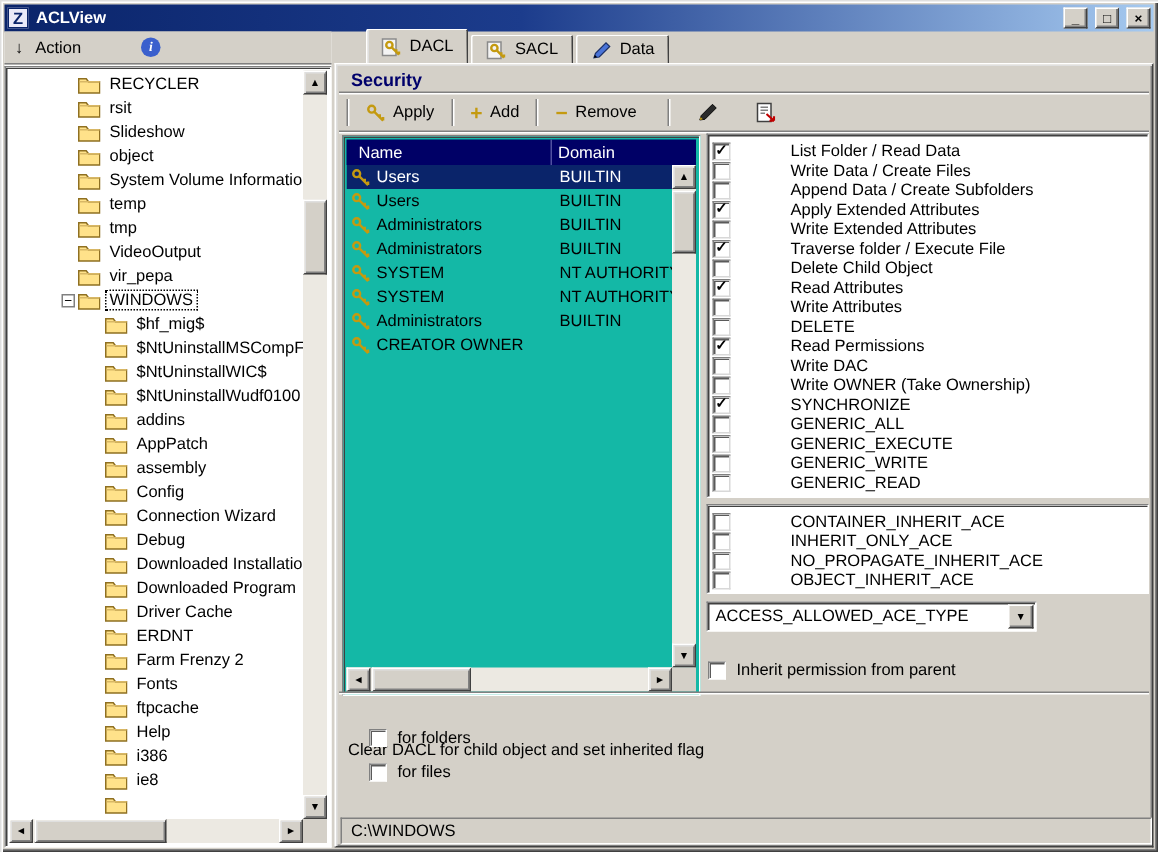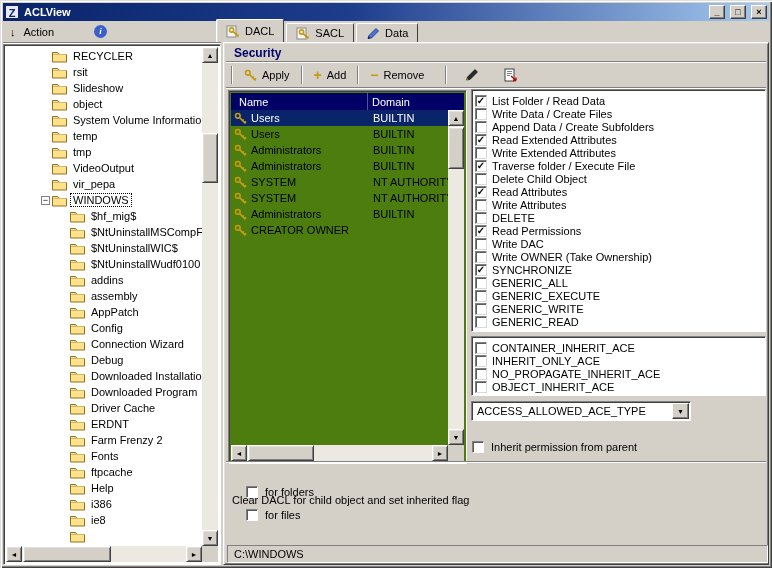--- a/index.html
+++ b/index.html
@@ -42,33 +42,33 @@
   .sb-btn.lft{left:0;top:0;} .sb-btn.rgt{right:0;top:0;}
   .thumb{position:absolute;background:#d4d0c8;border:1px solid;border-color:#fff #404040 #404040 #fff;
     box-shadow:inset 1px 1px 0 #dfdfdf,inset -1px -1px 0 #808080;}
   .corner{position:absolute;width:16px;height:16px;background:#d4d0c8;}
   .tree .sb-v{top:2px;right:2px;bottom:18px;width:16px;}
   .tree .sb-h{left:2px;bottom:2px;right:18px;height:16px;}
   .tree .corner{right:2px;bottom:2px;}
   
   .page{position:absolute;left:223px;top:42px;width:546px;height:523px;background:#d4d0c8;
     border:1px solid;border-color:#fff #404040 #404040 #fff;box-shadow:inset 1px 1px 0 #dfdfdf,inset -1px -1px 0 #808080;}
-  .tabs{position:absolute;left:216px;top:19px;height:23px;display:flex;align-items:flex-end;gap:2px;z-index:5;}
+  .tabs{position:absolute;left:244px;top:19px;height:23px;display:flex;align-items:flex-end;gap:2px;z-index:5;}
   .tab{display:flex;align-items:center;gap:5px;padding:0 9px;background:#d4d0c8;height:19px;
     border:1px solid;border-color:#fff #404040 #d4d0c8 #fff;border-bottom:none;border-radius:2px 2px 0 0;}
   .tab.active{height:23px;box-shadow:inset 1px 0 0 #dfdfdf;}
   .security-title{position:absolute;left:234px;top:46px;font-weight:700;font-size:12px;color:#00006b;}
   .etch{position:absolute;height:0;border-top:1px solid #808080;box-shadow:0 1px 0 #fff;}
   .toolbar{position:absolute;left:227px;top:64px;width:538px;height:22px;display:flex;align-items:center;}
   .tool-btn{display:flex;align-items:center;gap:5px;padding:2px 7px;background:transparent;border:none;
     font:11px "Liberation Sans",sans-serif;color:#000;}
   .tool-sep{width:2px;height:18px;border-left:1px solid #808080;border-right:1px solid #fff;margin:0 4px;flex:none;}
   .gold{color:#c49a10;font-weight:700;font-size:14px;line-height:11px;}
   
-  .listview{position:absolute;left:228px;top:90px;width:239px;height:374px;background:#4d7c0f;
+  .listview{position:absolute;left:228px;top:90px;width:239px;height:374px;background:#14b8a6;
     border:1px solid;border-color:#808080 #fff #fff #808080;box-shadow:inset 1px 1px 0 #404040;}
   .lv-header{position:absolute;left:2px;top:2px;right:2px;height:17px;background:#000066;color:#fff;display:flex;}
   .lv-h{display:flex;align-items:center;padding-left:8px;border-right:1px solid #5050a0;}
   .lv-h.name{width:137px;flex:none;}
   .lv-h.domain{flex:1;padding-left:4px;border-right:none;}
   .lv-rows{position:absolute;left:2px;top:19px;right:18px;bottom:18px;overflow:hidden;}
   .lv-row{height:16px;display:flex;align-items:center;}
   .lv-row.sel{background:#0a246a;color:#fff;}
   .lv-name{width:135px;flex:none;display:flex;align-items:center;gap:4px;padding-left:3px;overflow:hidden;}
   .lv-domain{flex:1;padding-left:7px;white-space:nowrap;overflow:hidden;}
@@ -79,21 +79,21 @@
   .checkpanel{position:absolute;background:#fff;border:1px solid;border-color:#808080 #fff #fff #808080;
     box-shadow:inset 1px 1px 0 #404040;padding:4px 2px 2px 3px;overflow:hidden;}
   .perm{left:471px;top:89px;width:295px;height:243px;}
   .flags{left:471px;top:336px;width:295px;height:60px;}
   .check-item{display:flex;align-items:center;gap:5px;}
   .perm .check-item{height:13px;}
   .flags .check-item{height:13px;text-align:center;}
   .cb{width:12px;height:12px;background:#fff;border:1px solid;border-color:#808080 #fff #fff #808080;
     box-shadow:inset 1px 1px 0 #5a5a5a;font-size:10px;line-height:10px;text-align:center;font-weight:700;flex:none;color:#000;}
   .onwhite{border-color:#808080 #d8d8d8 #d8d8d8 #808080;}
-  .cb-label{white-space:nowrap;}
+  .cb-label{white-space:nowrap;margin-left:35px;}
   
   .combo{position:absolute;left:471px;top:401px;width:220px;height:20px;background:#fff;
     border:1px solid;border-color:#808080 #fff #fff #808080;box-shadow:inset 1px 1px 0 #404040;
     display:flex;align-items:center;}
   .combo-text{flex:1;padding-left:5px;white-space:nowrap;overflow:hidden;}
   .combo-btn{width:17px;height:16px;margin:1px;background:#d4d0c8;border:1px solid;border-color:#fff #404040 #404040 #fff;
     box-shadow:inset -1px -1px 0 #808080;display:flex;align-items:center;justify-content:center;font-size:7px;padding:0;flex:none;}
   .inline-check{position:absolute;display:flex;align-items:center;gap:7px;}
   .ip{left:472px;top:441px;}
   .cf1{left:246px;top:486px;}
@@ -244,29 +244,29 @@
             <path d="M1 4.5 h13.5" stroke="#d8b765" fill="none"></path>
           </svg>
           <span class="tlabel">addins</span>
         </div>
         <div class="tree-item lvl2">
           <span class="slot"></span>
           <svg class="ic" width="15" height="13" viewBox="0 0 15 13">
             <path d="M0.5 2.5 h5 l1.5 2 h7.5 v7.5 h-14 z" fill="#ffe28a" stroke="#8f7022"></path>
             <path d="M1 4.5 h13.5" stroke="#d8b765" fill="none"></path>
           </svg>
+          <span class="tlabel">AppPatch</span>
+        </div>
+        <div class="tree-item lvl2">
+          <span class="slot"></span>
+          <svg class="ic" width="15" height="13" viewBox="0 0 15 13">
+            <path d="M0.5 2.5 h5 l1.5 2 h7.5 v7.5 h-14 z" fill="#ffe28a" stroke="#8f7022"></path>
+            <path d="M1 4.5 h13.5" stroke="#d8b765" fill="none"></path>
+          </svg>
           <span class="tlabel">assembly</span>
-        </div>
-        <div class="tree-item lvl2">
-          <span class="slot"></span>
-          <svg class="ic" width="15" height="13" viewBox="0 0 15 13">
-            <path d="M0.5 2.5 h5 l1.5 2 h7.5 v7.5 h-14 z" fill="#ffe28a" stroke="#8f7022"></path>
-            <path d="M1 4.5 h13.5" stroke="#d8b765" fill="none"></path>
-          </svg>
-          <span class="tlabel">AppPatch</span>
         </div>
         <div class="tree-item lvl2">
           <span class="slot"></span>
           <svg class="ic" width="15" height="13" viewBox="0 0 15 13">
             <path d="M0.5 2.5 h5 l1.5 2 h7.5 v7.5 h-14 z" fill="#ffe28a" stroke="#8f7022"></path>
             <path d="M1 4.5 h13.5" stroke="#d8b765" fill="none"></path>
           </svg>
           <span class="tlabel">Config</span>
         </div>
         <div class="tree-item lvl2">
@@ -562,21 +562,21 @@
       <div class="check-item">
         <span class="cb onwhite"></span>
         <span class="cb-label">Write Data / Create Files</span>
       </div>
       <div class="check-item">
         <span class="cb onwhite"></span>
         <span class="cb-label">Append Data / Create Subfolders</span>
       </div>
       <div class="check-item">
         <span class="cb onwhite">✓</span>
-        <span class="cb-label">Read Extended Attributes</span>
+        <span class="cb-label">Apply Extended Attributes</span>
       </div>
       <div class="check-item">
         <span class="cb onwhite"></span>
         <span class="cb-label">Write Extended Attributes</span>
       </div>
       <div class="check-item">
         <span class="cb onwhite">✓</span>
         <span class="cb-label">Traverse folder / Execute File</span>
       </div>
       <div class="check-item">

